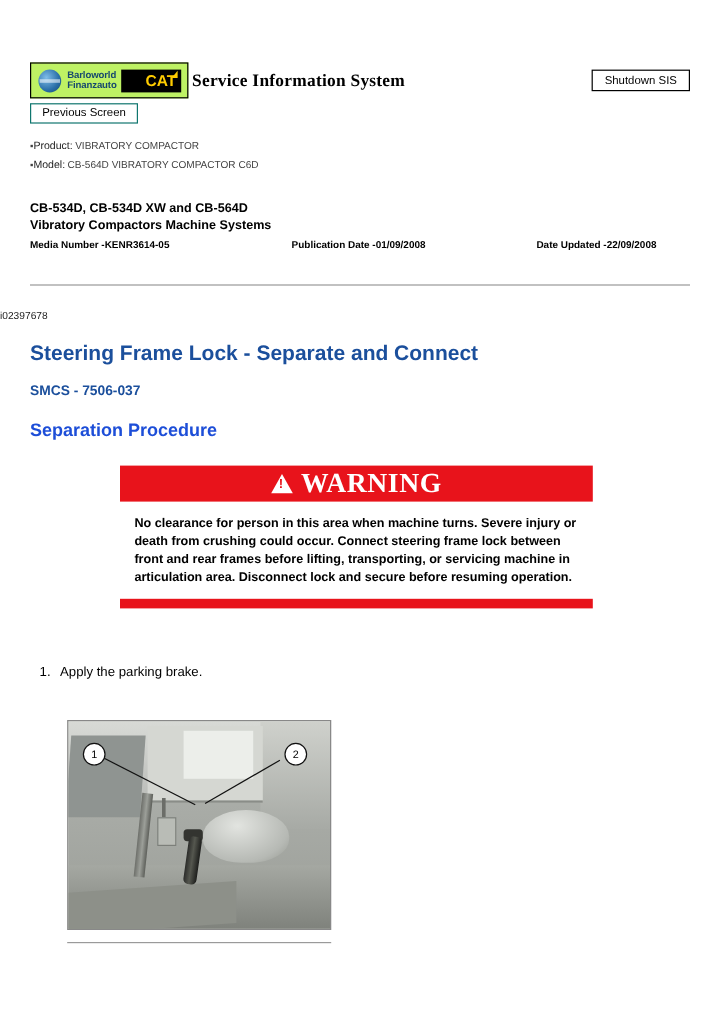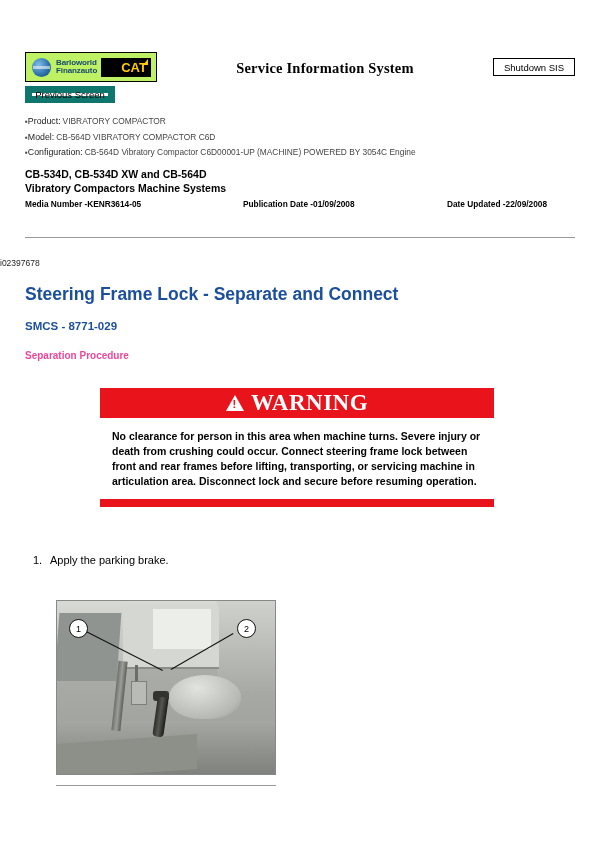--- a/index.html
+++ b/index.html
@@ -88,21 +88,20 @@
     content: "";
     position: absolute;
     right: 3px; top: 1px;
     border-left: 5px solid transparent;
     border-bottom: 6px solid #FFCC00;
   }
   .sis-title {
     position: absolute;
     left: 160px; top: 8px;
     width: 330px;
-    text-align: center;
     font-size: 14.5px;
     font-weight: bold;
     font-family: "Liberation Serif", serif;
     letter-spacing: 0.2px;
   }
   .shutdown-btn {
     position: absolute;
     left: 493px; top: 58px;
     width: 82px; height: 18px;
     border: 1px solid #000;
@@ -110,21 +109,21 @@
     background: #fff;
     font-size: 9.5px;
     display: flex;
     align-items: center;
     justify-content: center;
   }
   .prev-btn {
     position: absolute;
     left: 25px; top: 86px;
     width: 90px; height: 17px;
-    border: 7px solid #0f766e;
+    border: 1px solid #0f766e;
     box-sizing: border-box;
     background: #fff;
     font-size: 9.5px;
     display: flex;
     align-items: center;
     justify-content: center;
   }
 
   
   .prodblock {
@@ -210,23 +209,23 @@
   .smcs {
     position: absolute;
     left: 25px; top: 320px;
     font-size: 11.5px;
     font-weight: bold;
     color: #1b4f9c;
   }
   .h-sub {
     position: absolute;
     left: 25px; top: 350px;
-    font-size: 10px;
-    font-weight: bold;
-    color: #ec4899;
+    font-size: 15px;
+    font-weight: bold;
+    color: #1d4ed8;
   }
 
   
   .warn-wrap {
     position: absolute;
     left: 100px; top: 388px;
     width: 394px;
   }
   .warn-bar {
     background: #e8131b;
@@ -434,40 +433,37 @@
   <div class="shutdown-btn">Shutdown SIS</div>
   <div class="prev-btn">Previous Screen</div>
 
   <div class="prodblock">
     <div class="prodrow">
       <span class="bullet">▪</span><span class="k">Product:</span><span class="v">VIBRATORY COMPACTOR</span>
     </div>
     <div class="prodrow">
       <span class="bullet">▪</span><span class="k">Model:</span><span class="v">CB-564D VIBRATORY COMPACTOR C6D</span>
     </div>
-    <div class="prodrow">
-      <span class="bullet">▪</span><span class="k">Configuration:</span><span class="v">CB-564D Vibratory Compactor C6D00001-UP (MACHINE) POWERED BY 3054C Engine</span>
-    </div>
   </div>
 
   <div class="docinfo">
     <div class="d2">CB-534D, CB-534D XW and CB-564D</div>
     <div class="d3">Vibratory Compactors Machine Systems</div>
     <div class="metarow">
       <span class="m1">Media Number -KENR3614-05</span>
       <span class="m2">Publication Date -01/09/2008</span>
       <span class="m3">Date Updated -22/09/2008</span>
     </div>
   </div>
 
   <div class="hr-thin"></div>
   <div class="doc-id">i02397678</div>
 
   <div class="h-main">Steering Frame Lock - Separate and Connect</div>
-  <div class="smcs">SMCS - 8771-029</div>
+  <div class="smcs">SMCS - 7506-037</div>
   <div class="h-sub">Separation Procedure</div>
 
   <div class="warn-wrap">
     <div class="warn-bar">
       <span class="warn-triangle"></span>
       <span class="warn-word">WARNING</span>
     </div>
     <div class="warn-body">No clearance for person in this area when machine turns. Severe injury or death from crushing could occur. Connect steering frame lock between front and rear frames before lifting, transporting, or servicing machine in articulation area. Disconnect lock and secure before resuming operation.</div>
     <div class="warn-bottom"></div>
   </div>

